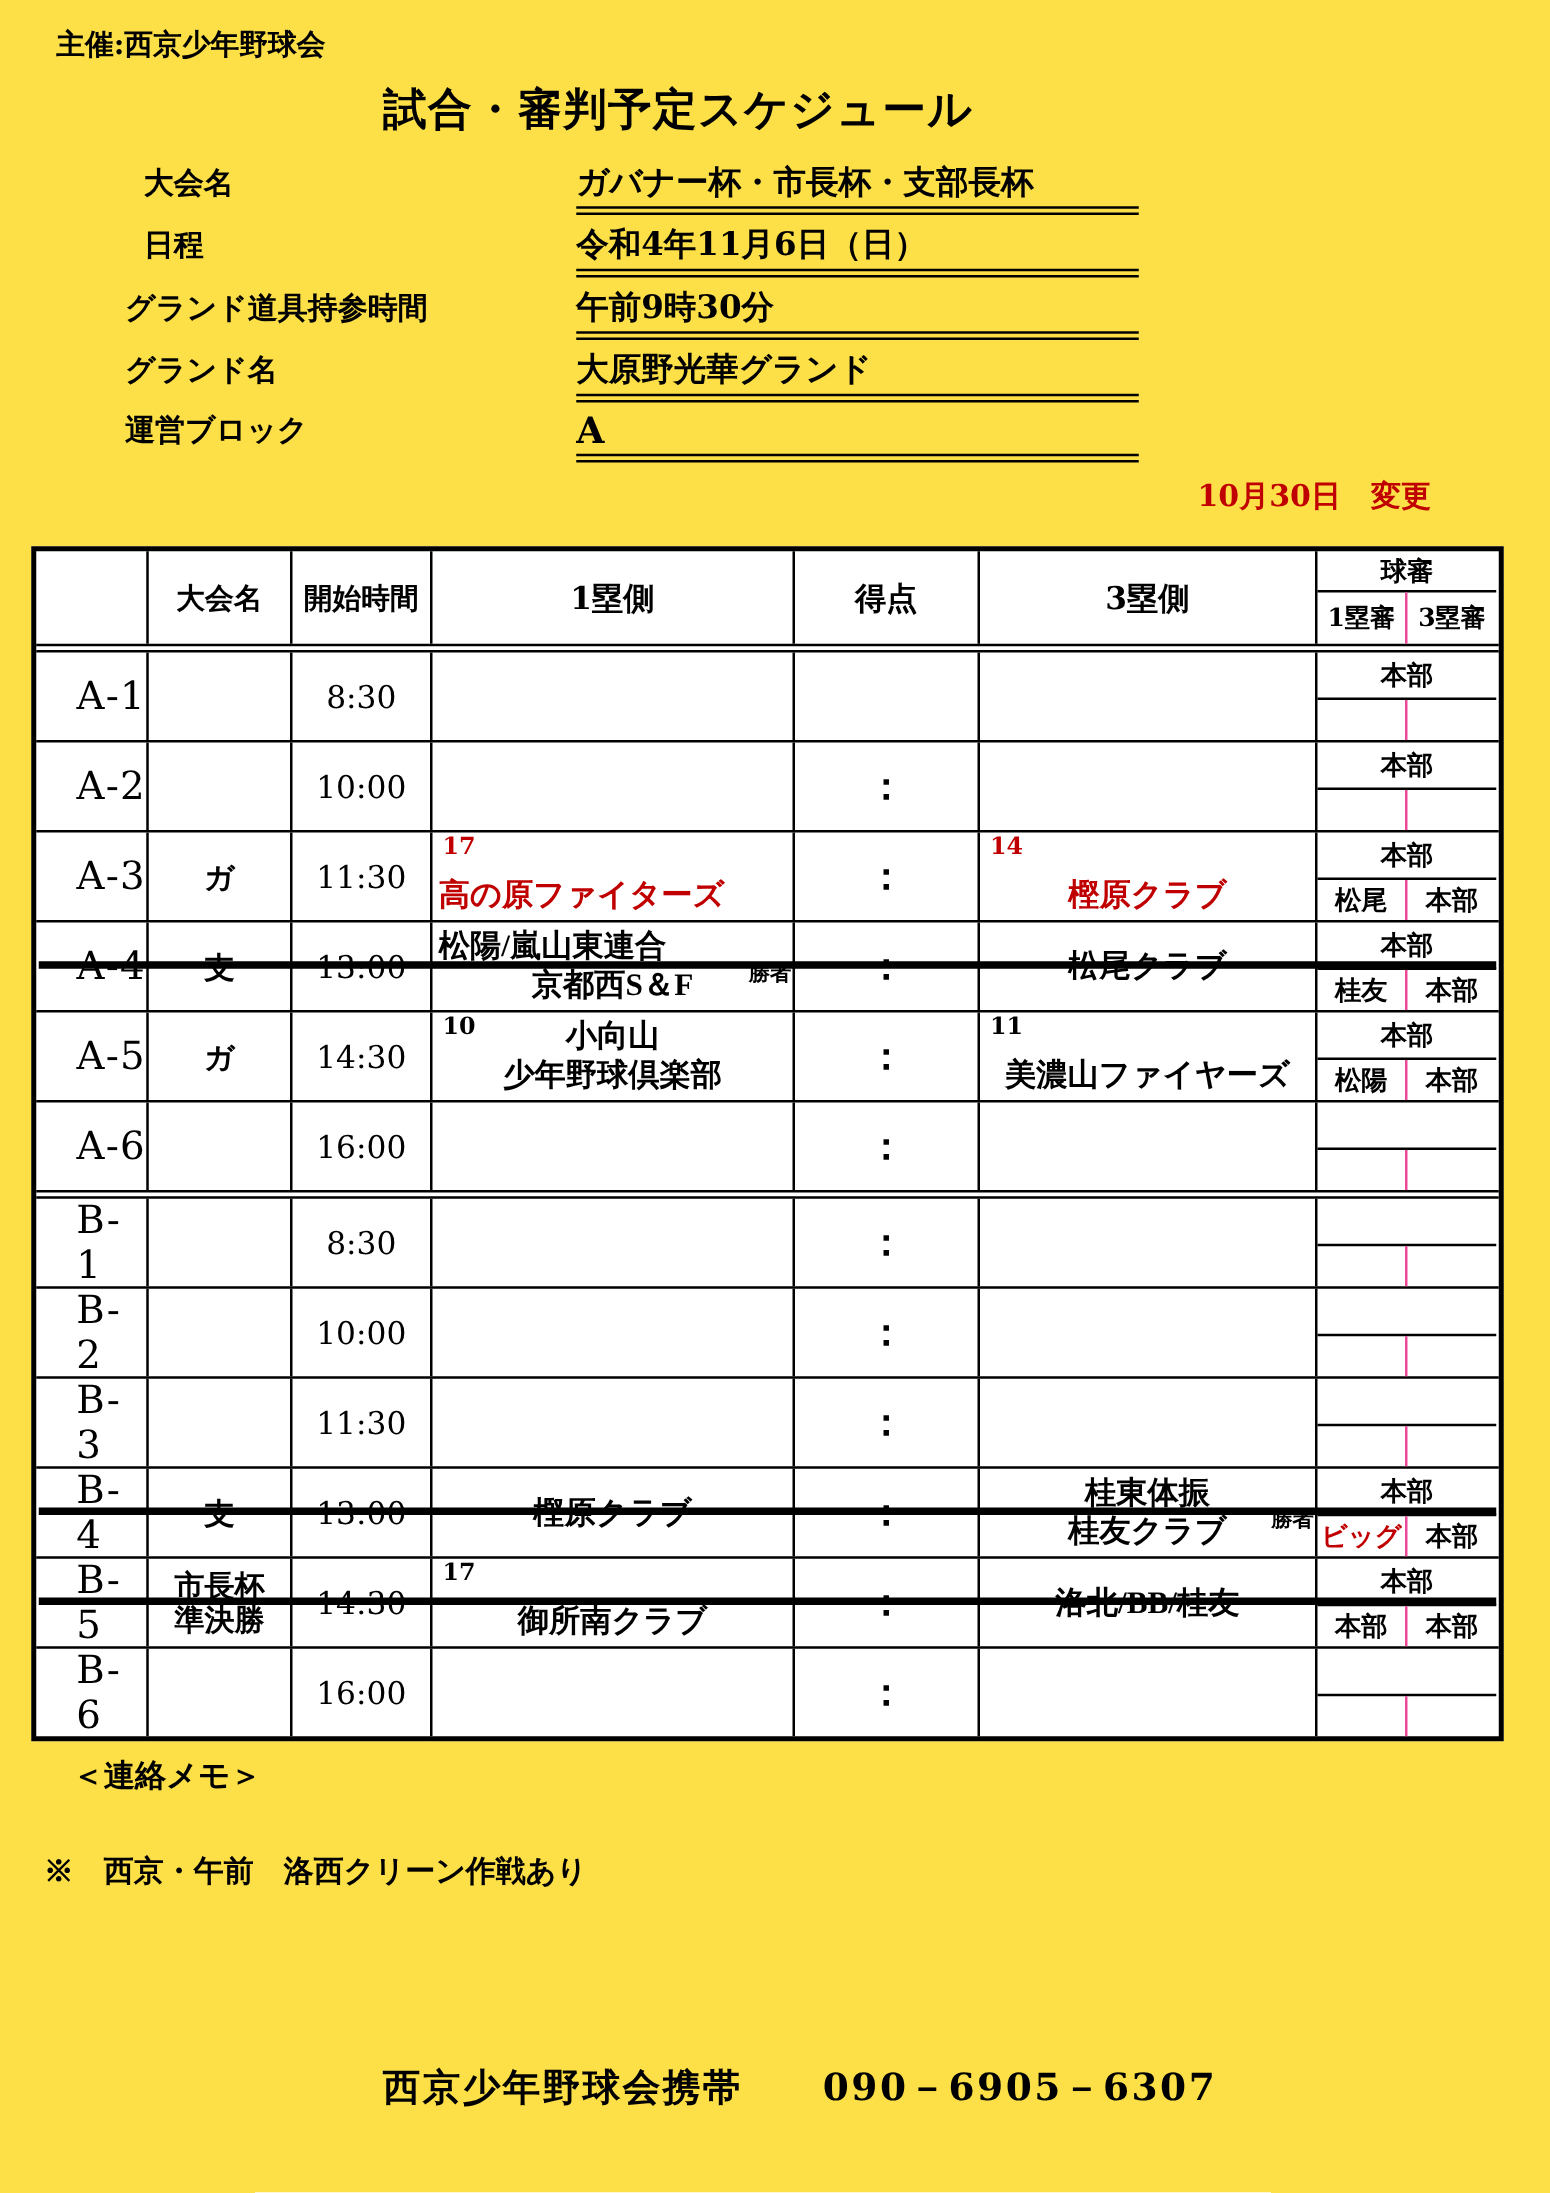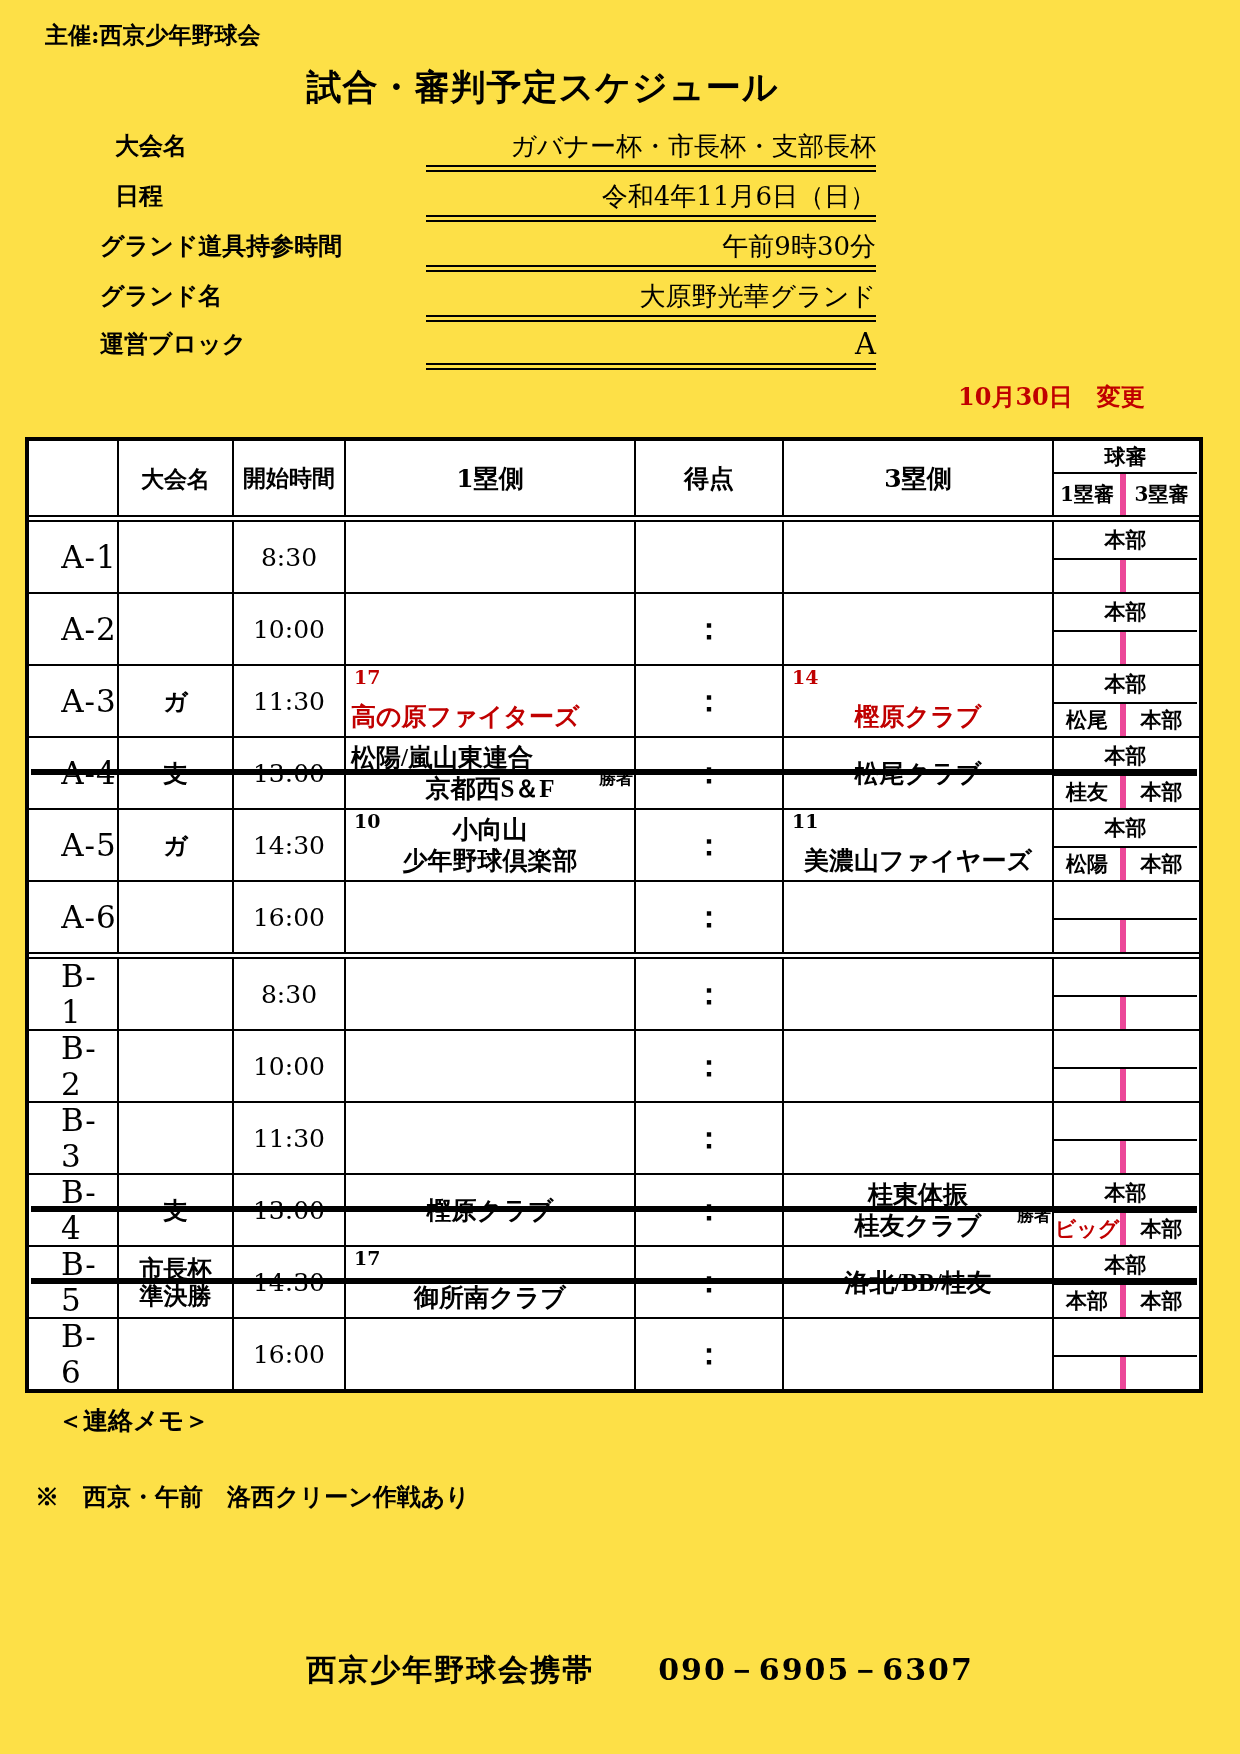--- a/index.html
+++ b/index.html
@@ -5,22 +5,22 @@
   html,body{margin:0;padding:0;background:#fff;}
   .page{position:relative;width:1240px;height:1754px;background:#fde047;overflow:hidden;
         font-family:"DejaVu Serif","Liberation Serif",serif;color:#000;}
 
   .organizer{position:absolute;left:45px;top:20px;font-size:23px;font-weight:bold;}
   .doc-title{position:absolute;left:0;top:64px;width:1085px;text-align:center;
              font-size:35px;font-weight:bold;letter-spacing:1px;}
 
   .frow{position:absolute;left:0;width:1240px;height:46px;}
   .flabel{position:absolute;font-size:24px;font-weight:bold;white-space:nowrap;}
-  .fvalue{position:absolute;left:426px;width:450px;text-align:right;font-size:26px;
-          font-weight:normal;border-bottom:7px double #000;padding-bottom:3px;line-height:32px;}
+  .fvalue{position:absolute;left:461px;width:450px;text-align:left;font-size:26px;
+          font-weight:bold;border-bottom:7px double #000;padding-bottom:3px;line-height:32px;}
   .change-note{position:absolute;left:958px;top:381px;font-size:24px;font-weight:bold;color:#c00000;white-space:nowrap;}
 
   .sched{position:absolute;left:25px;top:437px;width:1178px;border:4px solid #000;box-sizing:border-box;background:#fff;}
   .thead,.trow{display:flex;position:relative;border-bottom:2px solid #000;height:70px;}
   .thead{height:74px;border-bottom:7px double #000;}
   .trow.dbl{border-bottom:7px double #000;}
   .trow:last-child{border-bottom:none;}
   .c{border-right:2px solid #000;box-sizing:border-box;position:relative;
      display:flex;align-items:center;justify-content:center;}
   .c-id{width:90px;font-size:31px;letter-spacing:1px;padding-left:32px;}
@@ -34,21 +34,21 @@
   .tline{min-height:31px;line-height:31px;font-size:25px;font-weight:bold;text-align:center;white-space:nowrap;}
   .tline.al-left{text-align:left;padding-left:5px;}
   .tnum{position:absolute;left:8px;top:1px;font-size:19px;font-weight:bold;line-height:21px;}
   .winner{position:absolute;right:1px;top:42%;font-size:17px;font-weight:bold;}
   .red{color:#c00000;}
   .c-ump{width:143px;display:flex;flex-direction:column;}
   .ump-top{height:38px;border-bottom:2px solid #000;display:flex;align-items:center;justify-content:center;
            font-size:21px;font-weight:bold;box-sizing:border-box;}
   .ump-bot{flex:1;display:flex;}
   .ump-cell{display:flex;align-items:center;justify-content:center;font-size:21px;font-weight:bold;box-sizing:border-box;}
-  .u1{width:72px;border-right:6px solid #ec4899;}
+  .u1{width:72px;border-right:2px solid #ec4899;}
   .u3{flex:1;}
   .hc{font-weight:bold;}
   .h-tour,.h-time{font-size:23px;}
   .h-first,.h-score,.h-third{font-size:25px;}
   .h-ump{width:143px;display:flex;flex-direction:column;}
   .h-ump-top{height:33px;border-bottom:2px solid #000;display:flex;align-items:center;justify-content:center;
              font-size:21px;font-weight:bold;box-sizing:border-box;}
   .h-ump-bot{flex:1;display:flex;}
   .h-ump-cell{display:flex;align-items:center;justify-content:center;font-size:20px;font-weight:bold;box-sizing:border-box;}
   .trow.struck::after{content:"";position:absolute;left:2px;right:2px;top:44%;height:6px;background:#000;z-index:4;}

